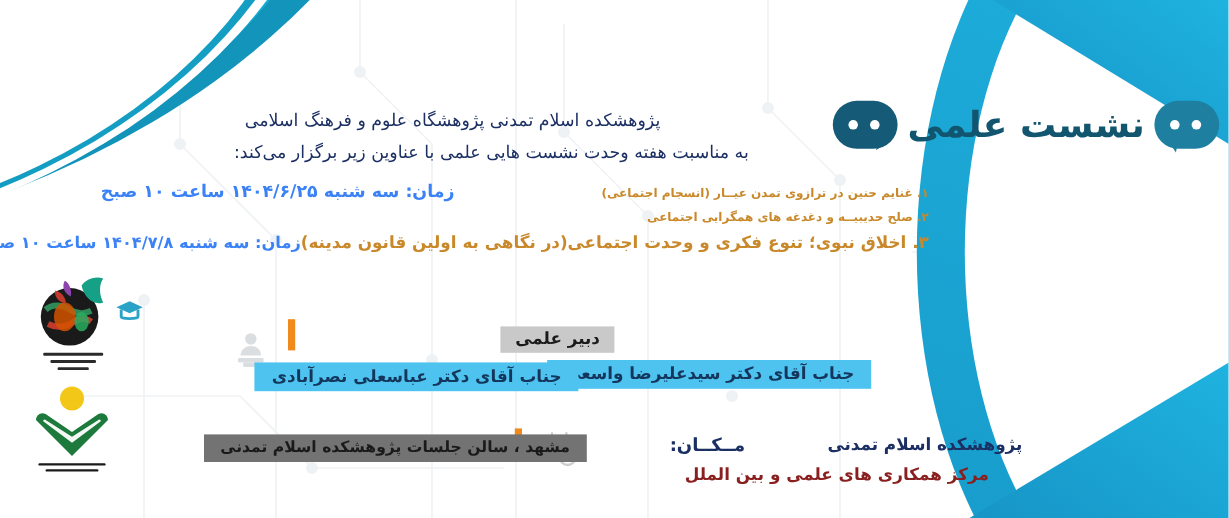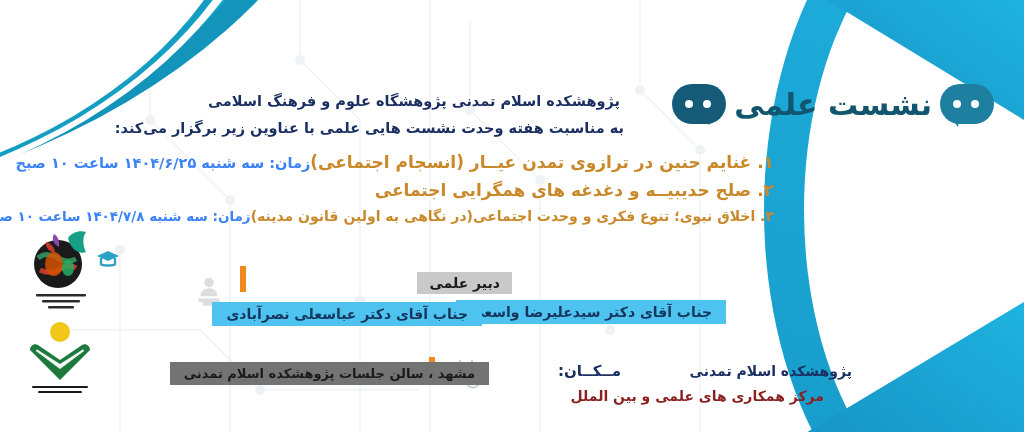--- a/index.html
+++ b/index.html
@@ -88,33 +88,33 @@
     width: 240px; height: 120px;
     background: linear-gradient(215deg,#1fb3e0 0%,#1590c2 100%);
     clip-path: polygon(100% 0, 100% 100%, 18% 0);
   }
 
   
   .org-head {
     position: absolute;
     right: 400px; top: 88px;
     width: 420px;
-    text-align: center;
+    text-align: left;
     color: #1b2f63;
     font-size: 14.5px;
-    font-weight: bold;
+    font-weight: normal;
     line-height: 1.85;
     direction: rtl;
   }
   .org-head div { white-space: nowrap; }
 
   
   .main-title-wrap {
     position: absolute;
-    right: 30px; top: 84px;
+    right: 8px; top: 84px;
     display: flex;
     align-items: center;
     gap: 8px;
     flex-direction: row-reverse;
   }
   .main-title {
     color: #12556f;
     font-size: 30px;
     font-weight: bold;
     letter-spacing: -.5px;
@@ -154,21 +154,21 @@
   .session-row {
     display: flex;
     flex-direction: row;
     justify-content: space-between;
     align-items: baseline;
     margin-bottom: 8px;
     direction: rtl;
   }
   .session-title {
     color: #c9892a;
-    font-size: 17px;
+    font-size: 10px;
     font-weight: bold;
     white-space: nowrap;
   }
   .session-time {
     color: #3b82f6;
     font-size: 14.5px;
     font-weight: bold;
     white-space: nowrap;
   }
   .row3 .session-title { font-size: 14px; }

